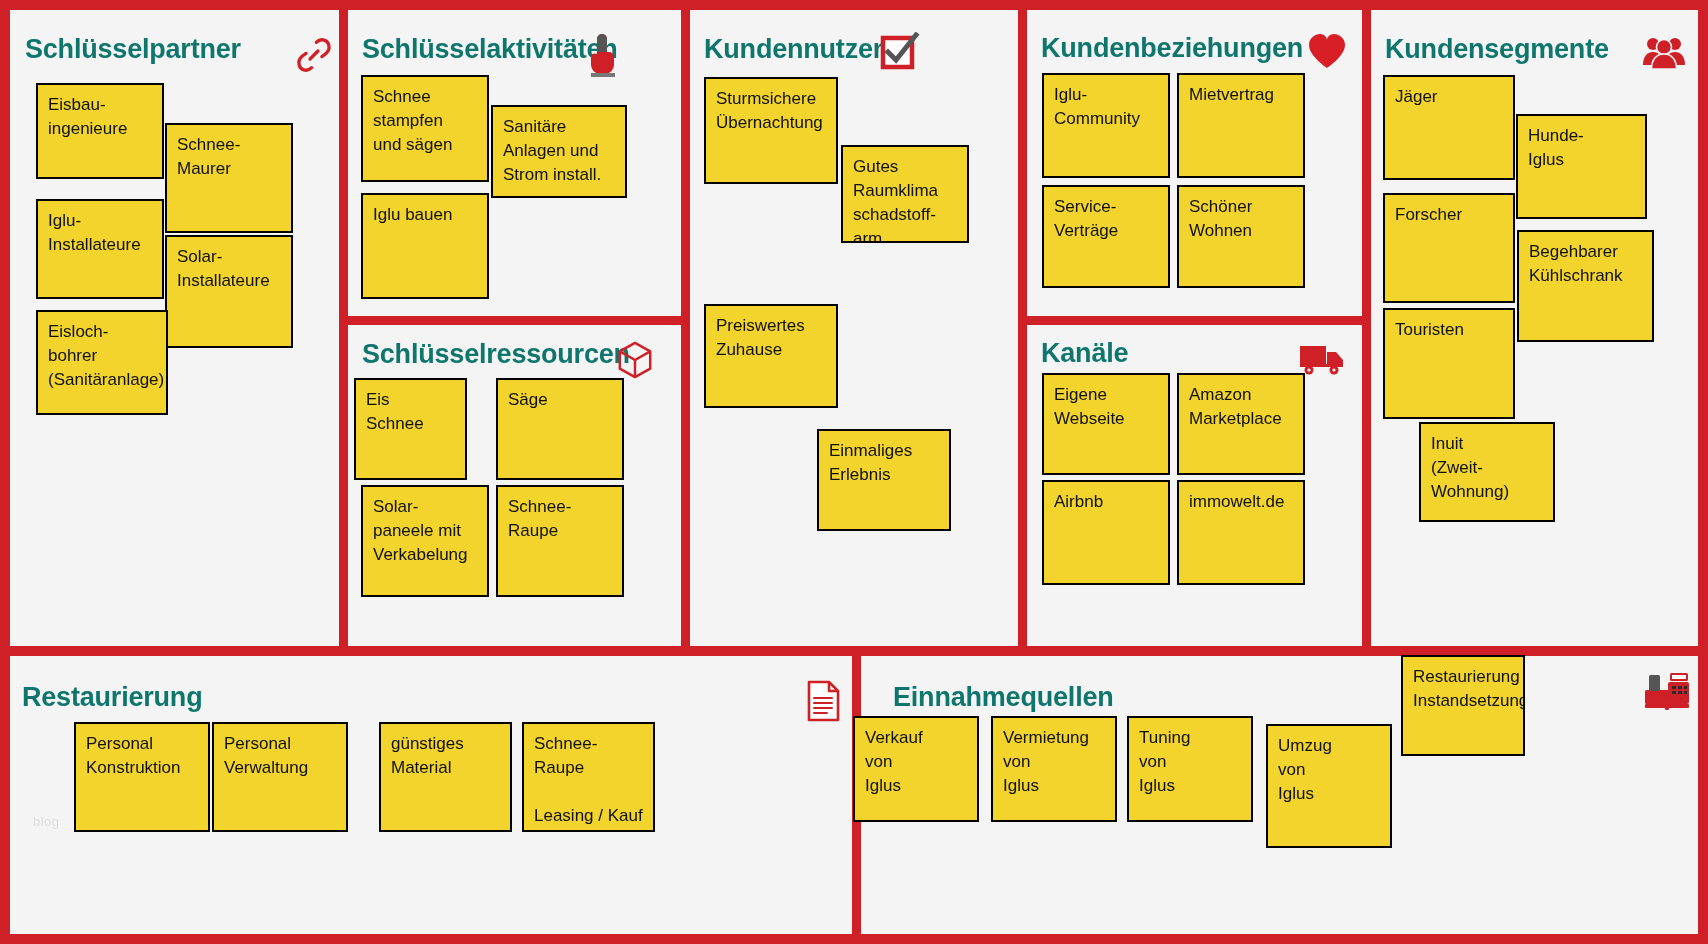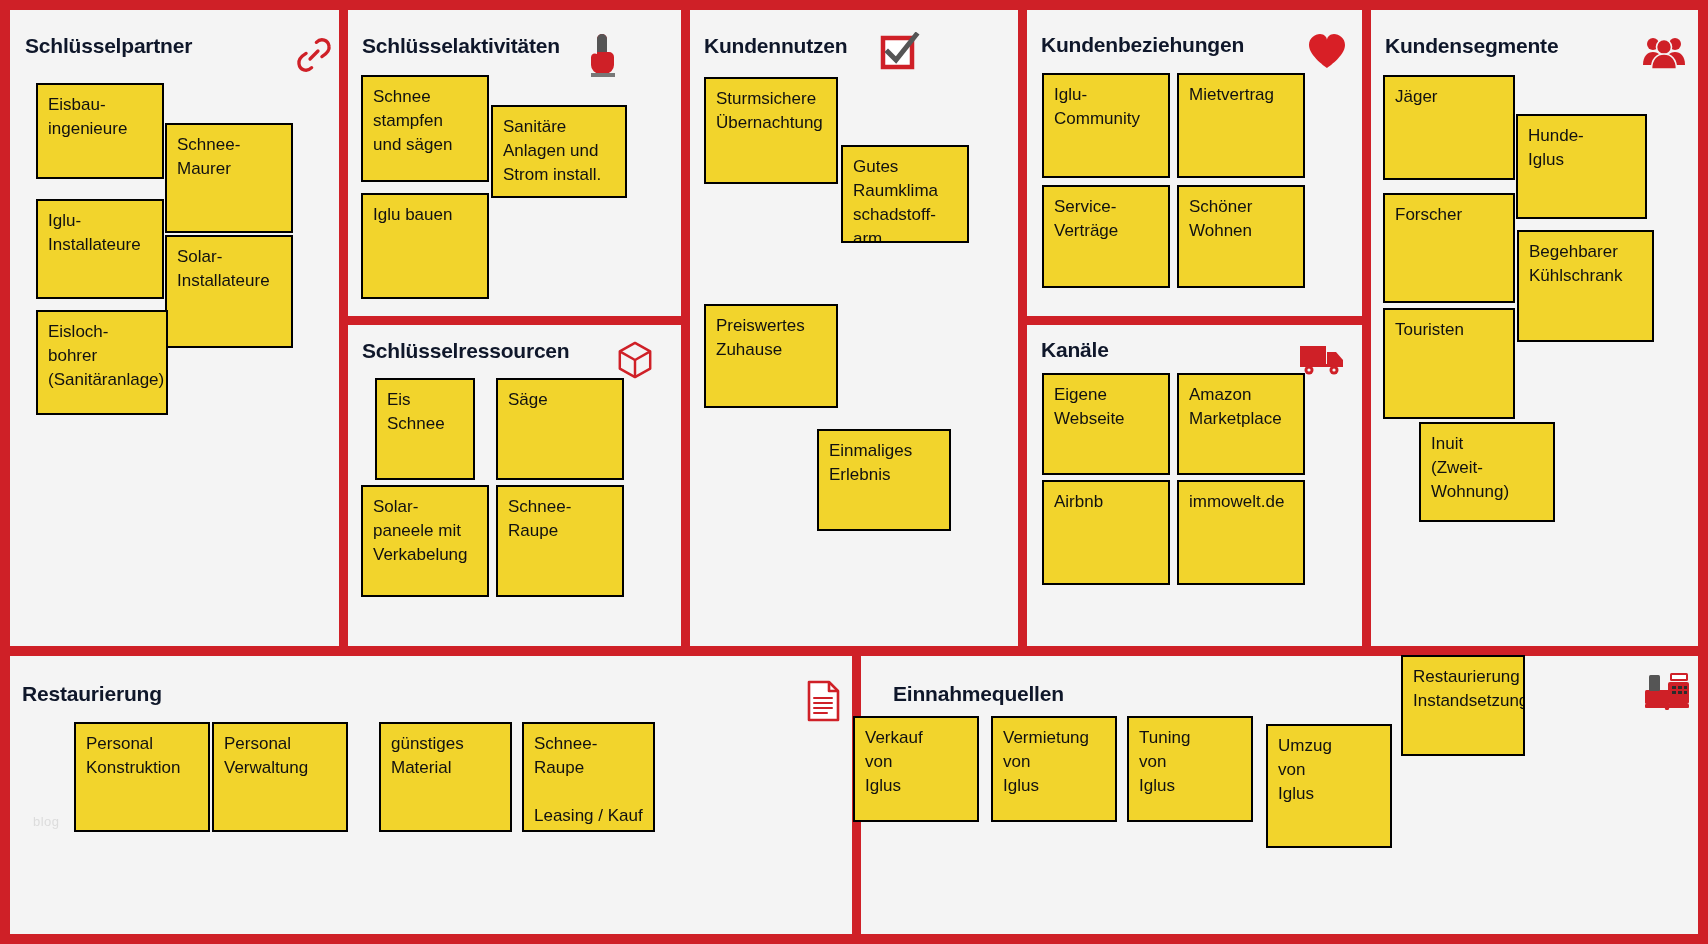--- a/index.html
+++ b/index.html
@@ -26,22 +26,22 @@
 
   .block {
     position: absolute;
     box-sizing: border-box;
     background: #f4f4f4;
   }
 
   .block-title {
     position: absolute;
     font-weight: bold;
-    color: #0f172a;
-    font-size: 21px;
+    color: #0f766e;
+    font-size: 27px;
     letter-spacing: -0.2px;
     white-space: nowrap;
   }
 
   .note {
     position: absolute;
     box-sizing: border-box;
     background: #f2d42c;
     border: 2.5px solid #000000;
     color: #111111;
@@ -133,21 +133,21 @@
   <div class="block" style="left:348px;top:325px;width:333px;height:321px;">
     <div class="block-title" style="left:14px;top:14px;">Schlüsselressourcen</div>
     <svg class="icon" style="left:268px;top:15px;" width="38" height="40" viewBox="0 0 40 42">
       <g fill="none" stroke="#cf2027" stroke-width="2.6" stroke-linejoin="round">
         <path d="M20 3 L36 12 L36 30 L20 39 L4 30 L4 12 Z"></path>
         <path d="M4 12 L20 21 L36 12"></path>
         <path d="M20 21 L20 39"></path>
       </g>
     </svg>
 
-    <div class="note" style="left:27px;top:53px;width:100px;height:102px;">Eis
+    <div class="note" style="left:6px;top:53px;width:113px;height:102px;">Eis
 Schnee</div>
     <div class="note" style="left:148px;top:53px;width:128px;height:102px;">Säge</div>
     <div class="note" style="left:13px;top:160px;width:128px;height:112px;">Solar-
 paneele mit
 Verkabelung</div>
     <div class="note" style="left:148px;top:160px;width:128px;height:112px;">Schnee-
 Raupe</div>
   </div>
 
   <div class="block" style="left:690px;top:10px;width:328px;height:636px;">

